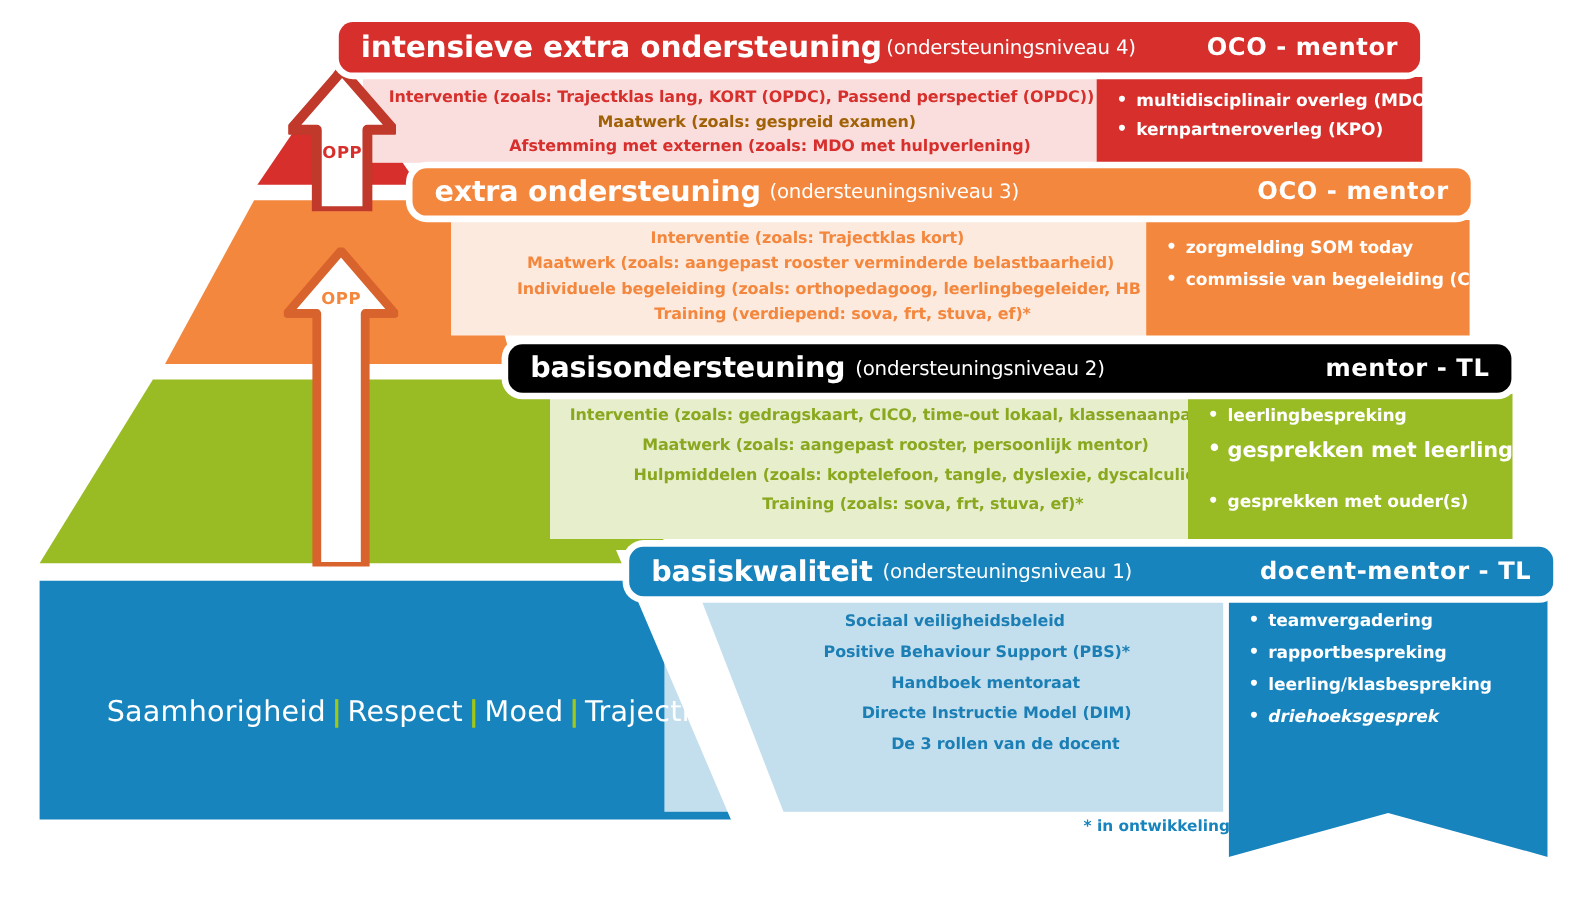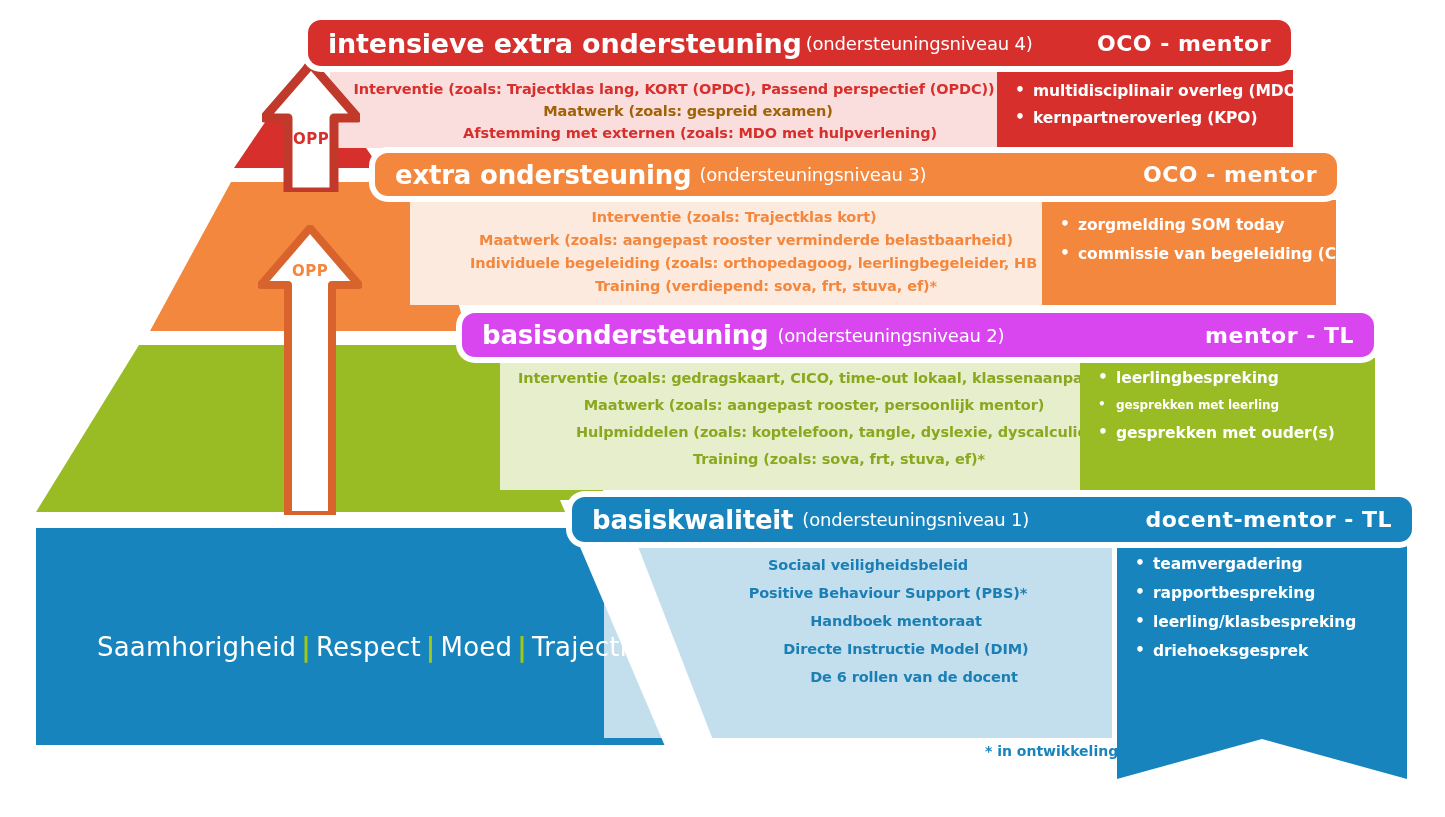--- a/index.html
+++ b/index.html
@@ -214,50 +214,50 @@
       <div class="line" style="font-size:14.5px; color:#8aa81f; margin:0 0 11px 0;">Interventie (zoals: gedragskaart, CICO, time-out lokaal, klassenaanpak)</div>
       <div class="line" style="font-size:14.5px; color:#8aa81f; margin:0 0 11px 30px;">Maatwerk (zoals: aangepast rooster, persoonlijk mentor)</div>
       <div class="line" style="font-size:14.5px; color:#8aa81f; margin:0 0 11px 58px;">Hulpmiddelen (zoals: koptelefoon, tangle, dyslexie, dyscalculie)</div>
       <div class="line" style="font-size:14.5px; color:#8aa81f; margin:0 0 0 80px;">Training (zoals: sova, frt, stuva, ef)*</div>
     </div>
   </div>
 
   <div class="sidebox" style="left:1080px; top:358px; width:295px; height:132px; background:#99bb24; padding:11px 0 0 16px;">
     <ul>
       <li style="font-size:15.5px; margin-bottom:11px;">leerlingbespreking</li>
-      <li style="font-size:12px; margin-bottom:12px;">gesprekken met  leerling</li>
+      <li style="font-size:19px; margin-bottom:27px;">gesprekken met  leerling</li>
       <li style="font-size:15.5px;">gesprekken met ouder(s)</li>
     </ul>
   </div>
 
-  <div class="banner" style="left:462px; top:313px; width:912px; height:44px; background:#d946ef; padding:0 18px 0 20px;">
+  <div class="banner" style="left:462px; top:313px; width:912px; height:44px; background:#000000; padding:0 18px 0 20px;">
     <span class="b-main" style="font-size:26px;">basisondersteuning</span>
     <span class="b-sub" style="font-size:18px; margin-left:9px;">(ondersteuningsniveau 2)</span>
     <span class="b-role" style="font-size:22px; margin-right:2px;">mentor - TL</span>
   </div>
 
   <div class="contentbox" style="left:604px; top:543px; width:508px; height:195px; background:#c3dfee;">
     <div class="lines" style="padding:14px 0 0 20px;">
       <div class="line" style="font-size:14.5px; color:#1b7fb5; margin:0 0 12px 0;">Sociaal veiligheidsbeleid</div>
       <div class="line" style="font-size:14.5px; color:#1b7fb5; margin:0 0 12px 40px;">Positive Behaviour Support (PBS)*</div>
       <div class="line" style="font-size:14.5px; color:#1b7fb5; margin:0 0 12px 56px;">Handboek mentoraat</div>
       <div class="line" style="font-size:14.5px; color:#1b7fb5; margin:0 0 12px 76px;">Directe Instructie Model (DIM)</div>
-      <div class="line" style="font-size:14.5px; color:#1b7fb5; margin:0 0 0 92px;">De 6 rollen  van de docent</div>
+      <div class="line" style="font-size:14.5px; color:#1b7fb5; margin:0 0 0 92px;">De 3 rollen  van de docent</div>
     </div>
   </div>
 
   <div class="sidebox" style="left:1117px; top:543px; width:290px; height:240px; background:transparent; padding:0;">
     <svg style="position:absolute; left:0; top:0; z-index:0;" width="290" height="240">
       <path d="M 0 0 L 290 0 L 290 236 L 145 196 L 0 236 Z" fill="#1784bd"></path>
     </svg>
     <ul style="position:relative; z-index:1; padding:12px 0 0 16px;">
       <li style="font-size:15.5px; margin-bottom:11px;">teamvergadering</li>
       <li style="font-size:15.5px; margin-bottom:11px;">rapportbespreking</li>
       <li style="font-size:15.5px; margin-bottom:11px;">leerling/klasbespreking</li>
-      <li style="font-size:15.5px;">driehoeksgesprek</li>
+      <li style="font-size:15.5px;font-style:italic;">driehoeksgesprek</li>
     </ul>
   </div>
 
   <div class="banner" style="left:572px; top:497px; width:840px; height:45px; background:#1784bd; padding:0 18px 0 20px;">
     <span class="b-main" style="font-size:26px;">basiskwaliteit</span>
     <span class="b-sub" style="font-size:18px; margin-left:9px;">(ondersteuningsniveau 1)</span>
     <span class="b-role" style="font-size:22px; margin-right:2px;">docent-mentor - TL</span>
   </div>
 
   <div id="motto" style="left:97px; top:632px;">

